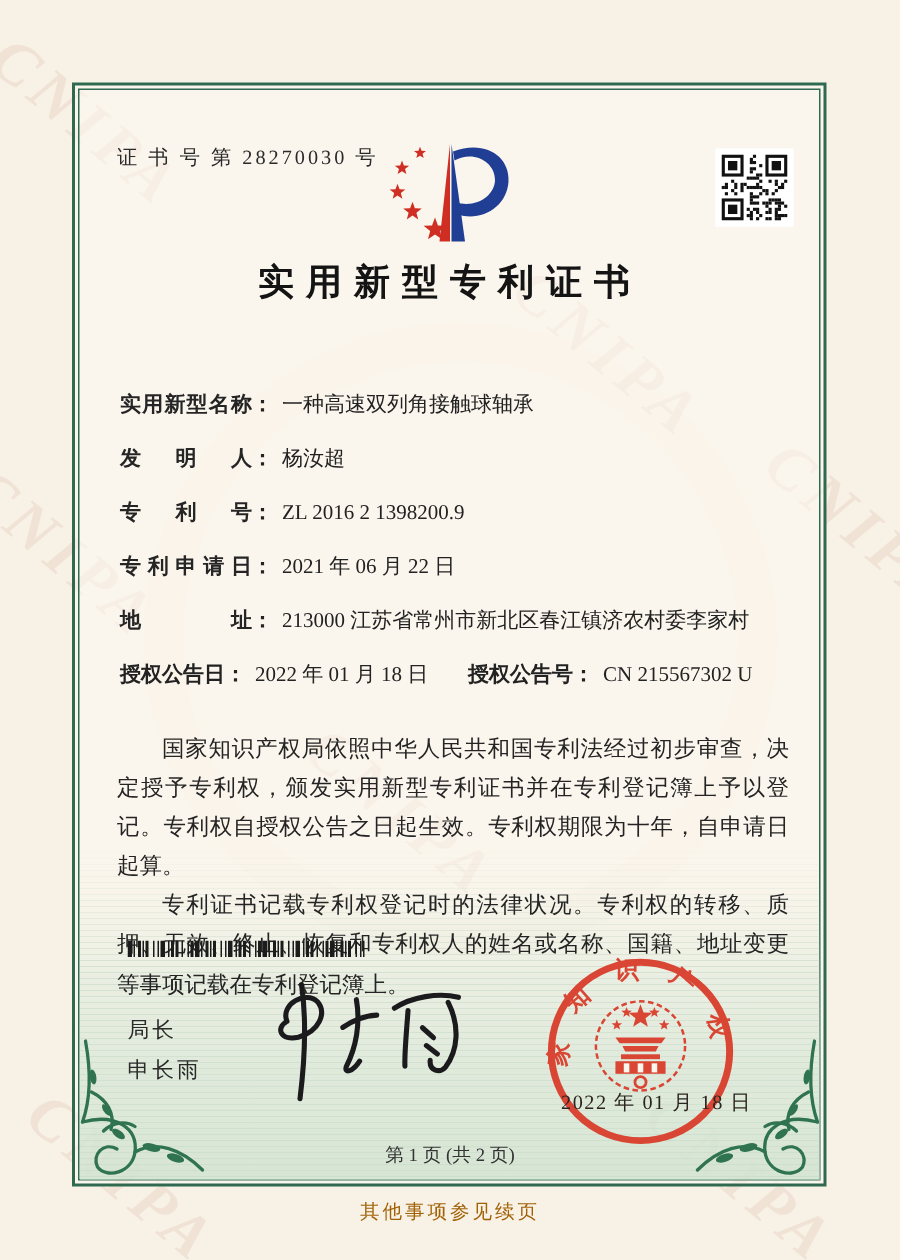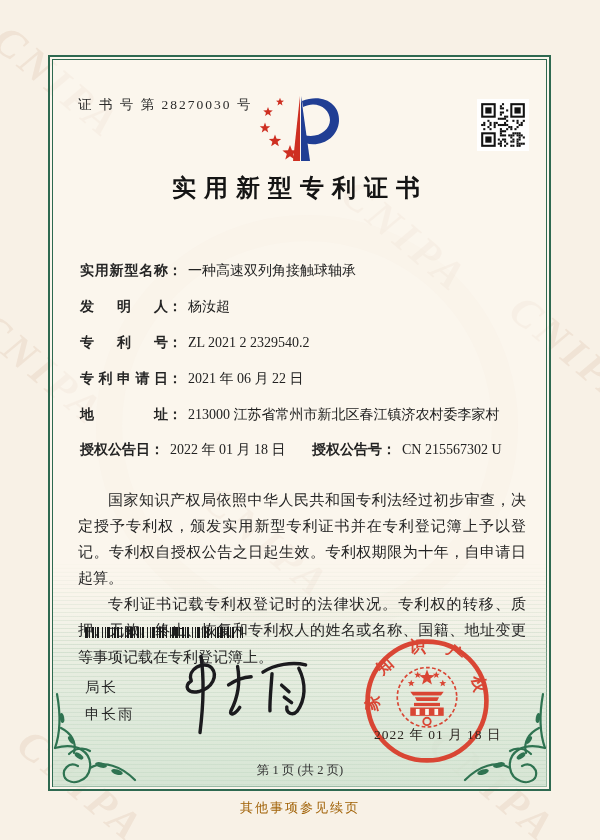--- a/index.html
+++ b/index.html
@@ -278,21 +278,21 @@
     <div class="title">实用新型专利证书</div>
 
     <div class="fields">
       <div class="frow">
         <span class="flabel">实用新型名称</span><span class="fsep">：</span><span class="fvalue">一种高速双列角接触球轴承</span>
       </div>
       <div class="frow">
         <span class="flabel">发明人</span><span class="fsep">：</span><span class="fvalue">杨汝超</span>
       </div>
       <div class="frow">
-        <span class="flabel">专利号</span><span class="fsep">：</span><span class="fvalue">ZL 2021 2 2329540.2</span>
+        <span class="flabel">专利号</span><span class="fsep">：</span><span class="fvalue">ZL 2016 2 1398200.9</span>
       </div>
       <div class="frow">
         <span class="flabel">专利申请日</span><span class="fsep">：</span><span class="fvalue">2021 年 06 月 22 日</span>
       </div>
       <div class="frow">
         <span class="flabel">地址</span><span class="fsep">：</span><span class="fvalue">213000  江苏省常州市新北区春江镇济农村委李家村</span>
       </div>
       <div class="grant-row">
         <span>
           <span class="glabel">授权公告日</span><span class="fsep">：</span><span>2022 年 01 月 18 日</span>

